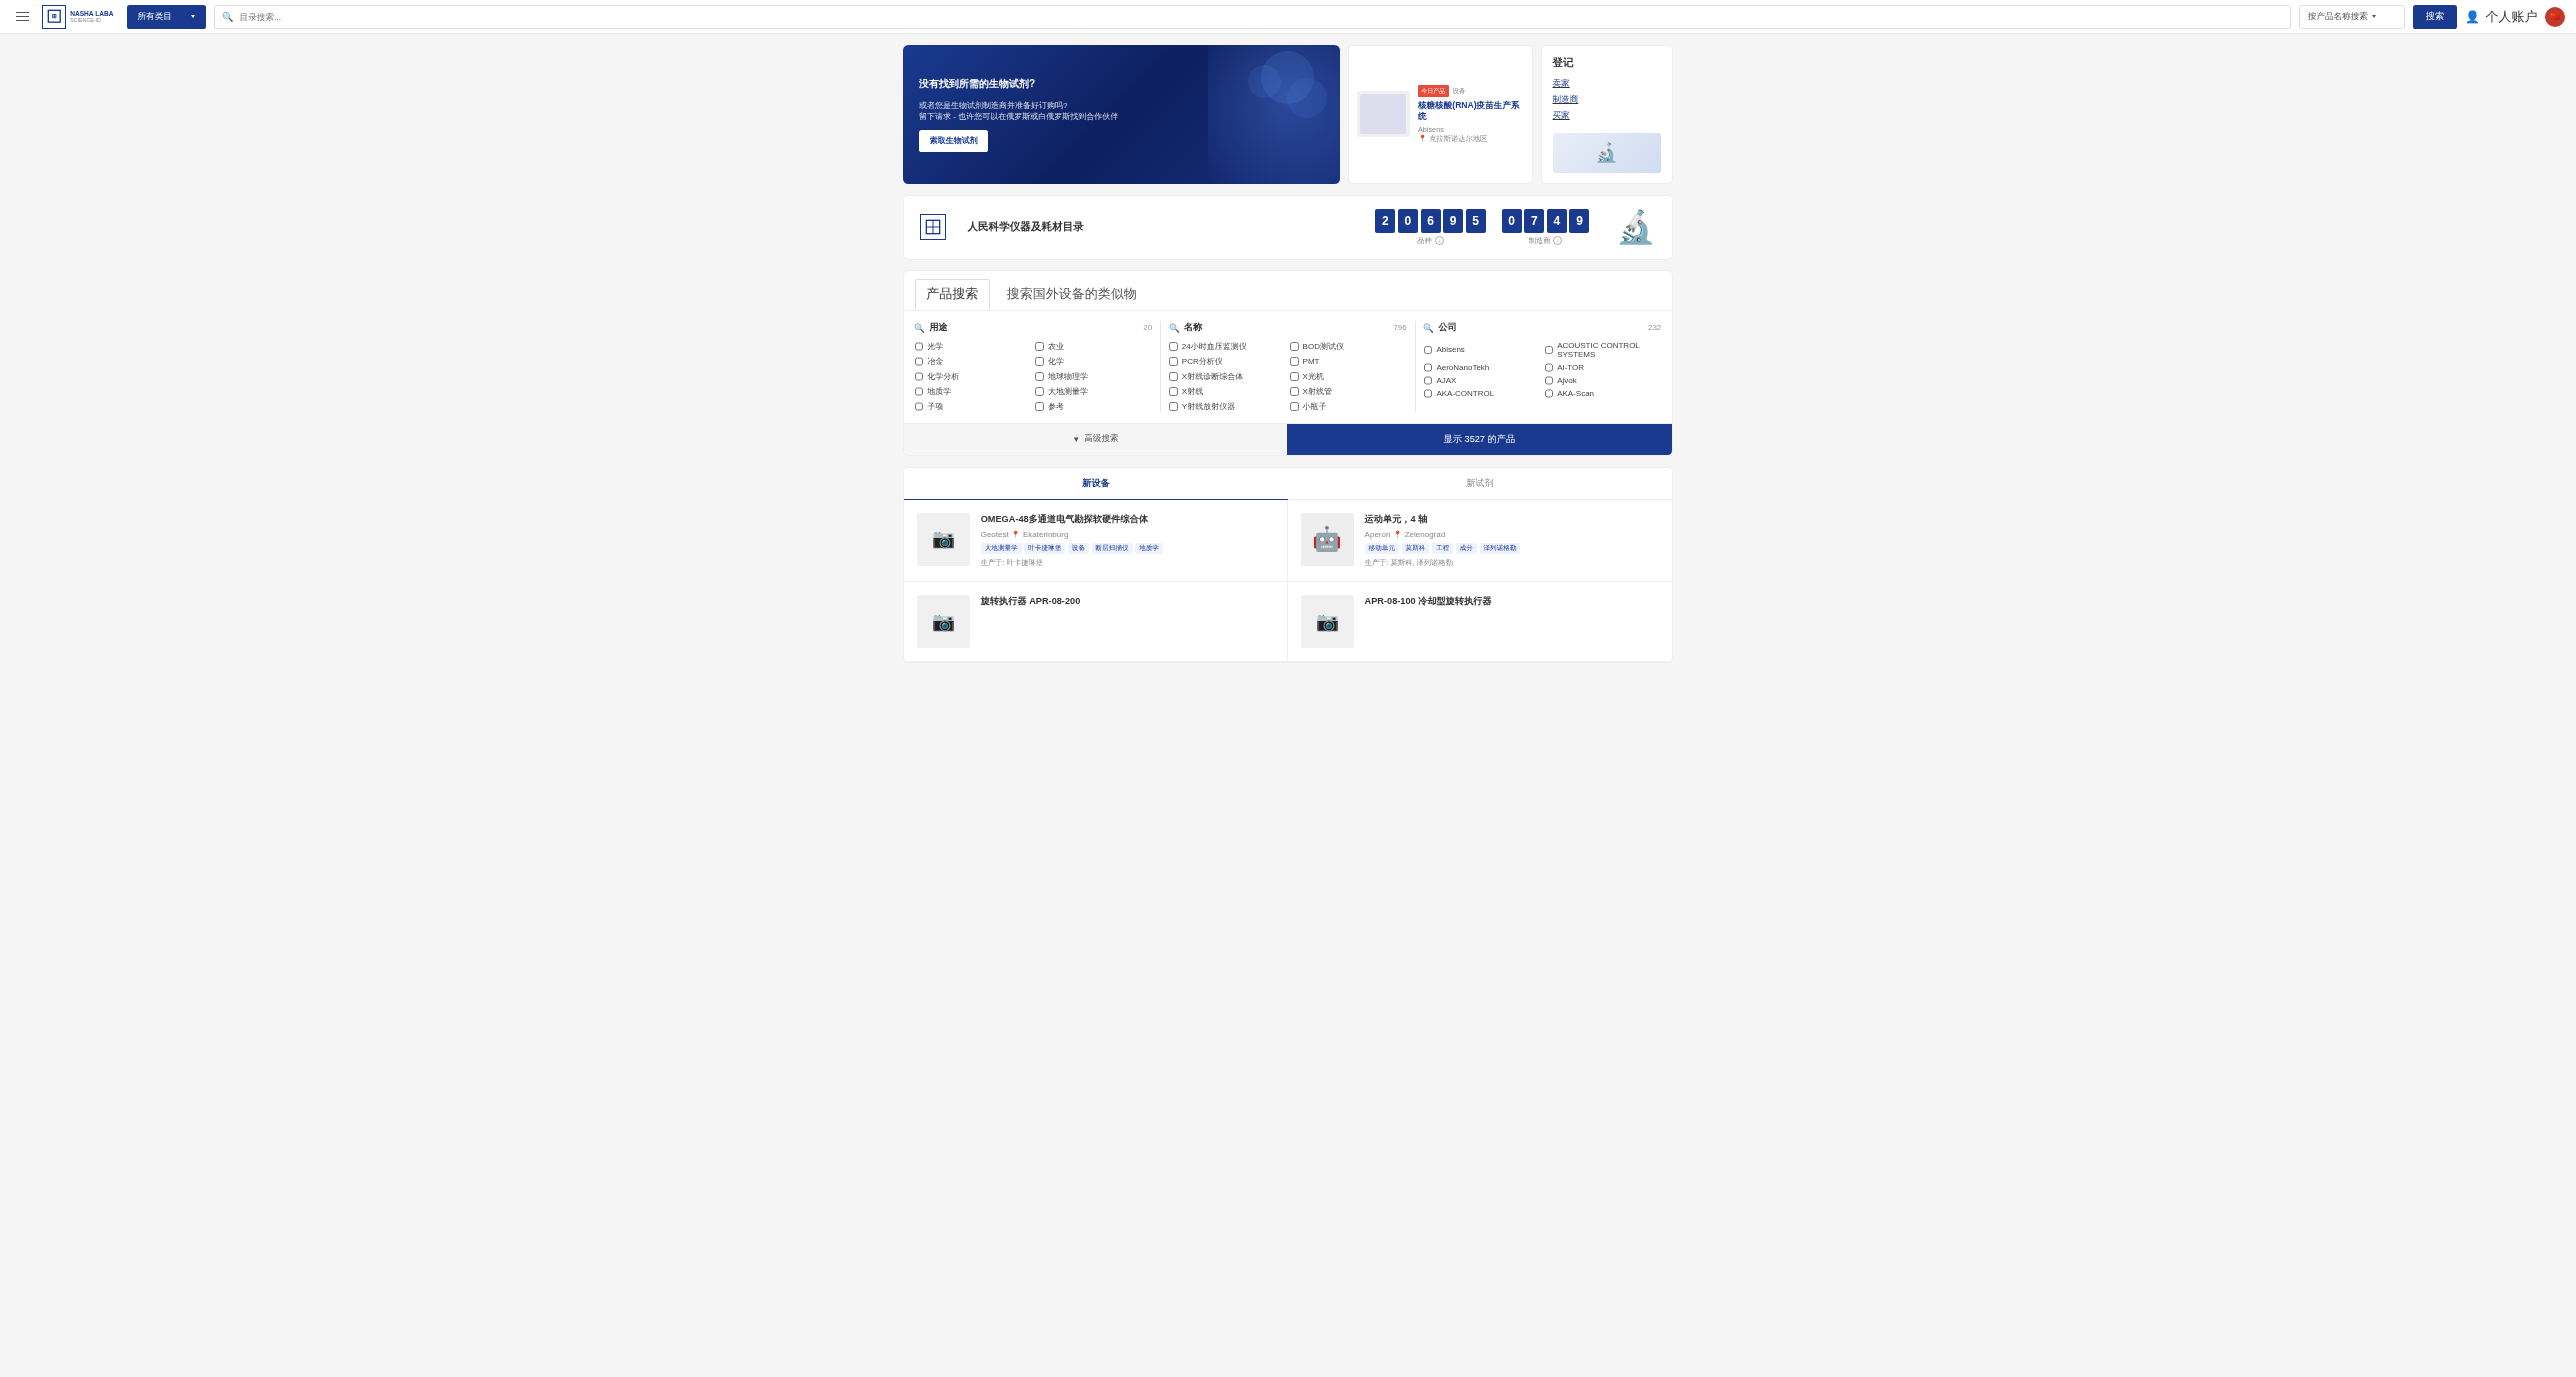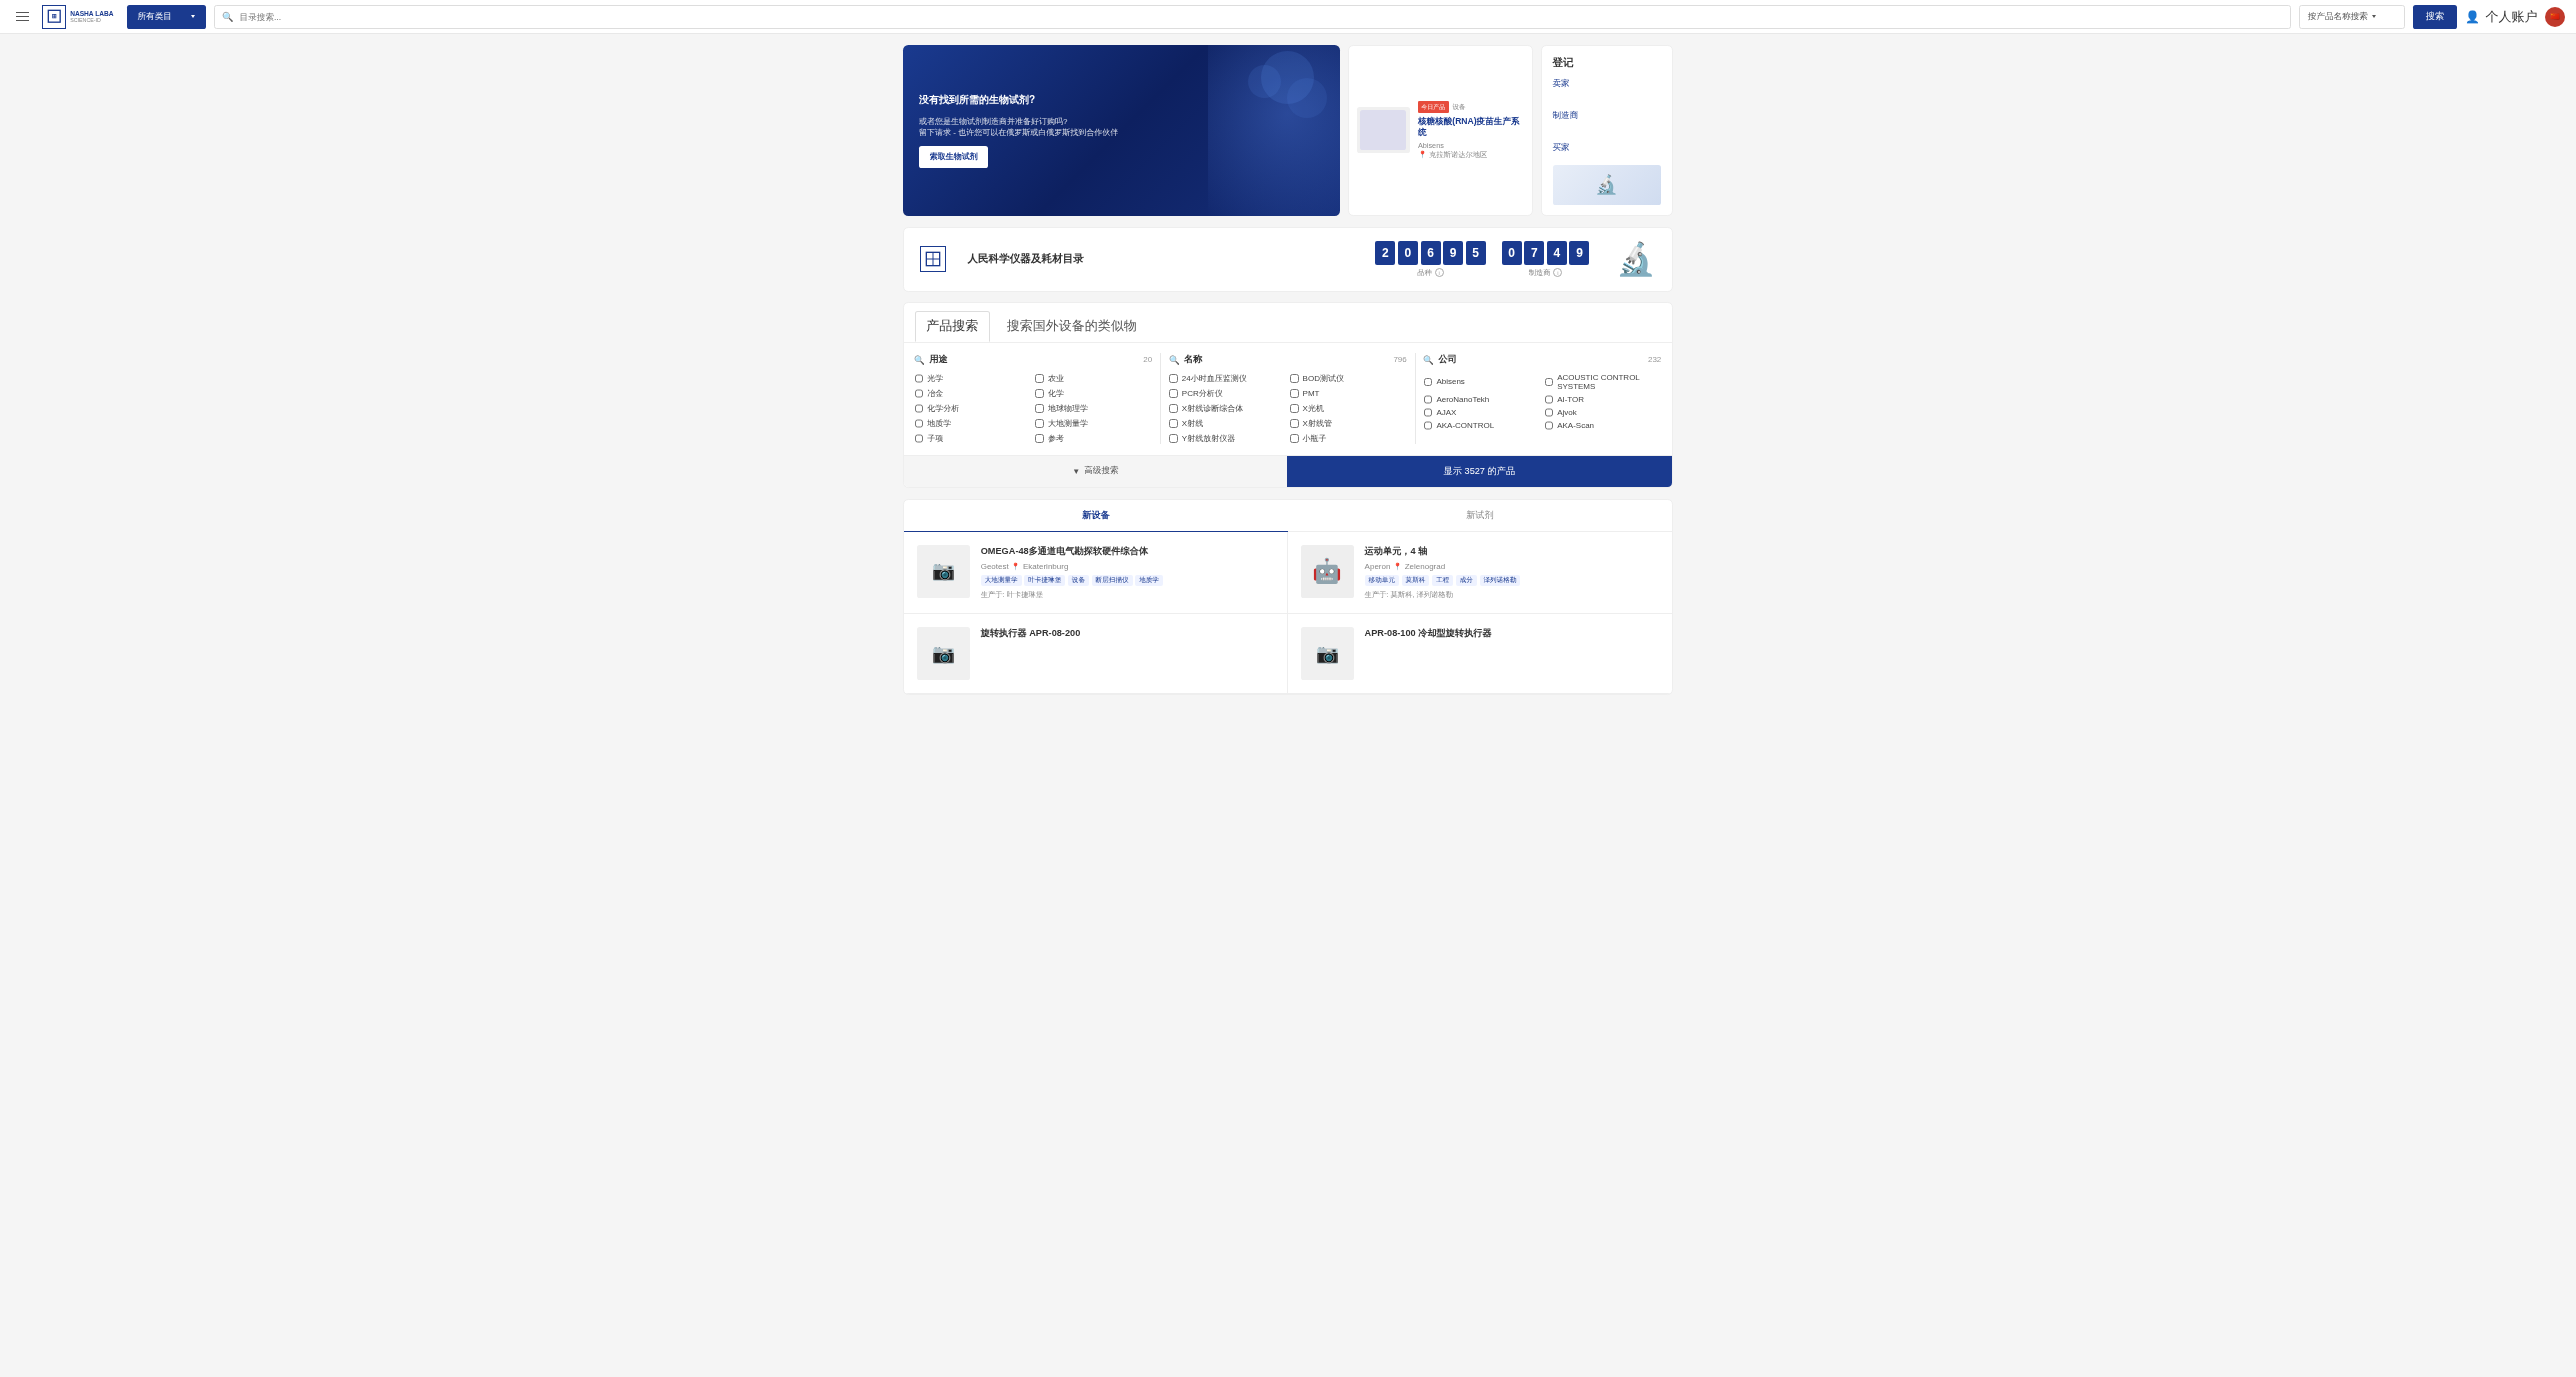--- a/index.html
+++ b/index.html
@@ -36,21 +36,21 @@
     .product-badge { font-size: 6.6px; color: #888; }
     .banner-product-info { flex: 1; }
     .banner-product-title { font-size: 8.6px; font-weight: 600; color: #1a3a8f; margin: 2.6px 0; line-height: 1.3; }
     .banner-product-company { font-size: 7.3px; color: #888; }
     .banner-product-location { font-size: 7.3px; color: #888; display: flex; align-items: center; gap: 2px; }
     .product-img { width: 53px; height: 46px; background: #f0f0f0; border-radius: 2.6px; display: flex; align-items: center; justify-content: center; overflow: hidden; }
     .product-img-inner { width: 46px; height: 40px; background: #dde; border-radius: 2.6px; }
 
     .banner-right { width: 132px; background: #fff; border-radius: 5.3px; border: 0.7px solid #eee; padding: 10.6px; }
     .register-title { font-size: 10.6px; font-weight: 600; margin-bottom: 8px; color: #333; }
-    .register-links { display: flex; flex-direction: column; gap: 20px; }
+    .register-links { display: flex; flex-direction: column; gap: 4px; text-decoration: underline; }
     .register-links a { color: #1a3a8f; font-size: 8.6px; text-decoration: none; cursor: pointer; }
 
     
     .stats-bar { background: #fff; border-radius: 5.3px; padding: 13px 16px; margin-bottom: 10.6px; display: flex; align-items: center; gap: 16px; border: 0.7px solid #eee; }
     .stats-logo { width: 26px; height: 26px; border: 1.3px solid #1a3a8f; display: flex; align-items: center; justify-content: center; font-size: 12px; color: #1a3a8f; margin-right: 5.3px; }
     .stats-title { font-size: 10.6px; font-weight: 600; color: #333; flex: 1; }
     .digit-counter { display: flex; gap: 2.6px; }
     .digit { width: 20px; height: 24px; background: #1a3a8f; color: #fff; display: flex; align-items: center; justify-content: center; font-size: 12px; font-weight: 700; border-radius: 2px; }
     .counter-label { font-size: 7.3px; color: #888; text-align: right; margin-top: 2.6px; display: flex; align-items: center; gap: 2.6px; }
     .info-icon { width: 9.2px; height: 9.2px; border-radius: 50%; border: 0.7px solid #aaa; display: inline-flex; align-items: center; justify-content: center; font-size: 6px; color: #aaa; }

